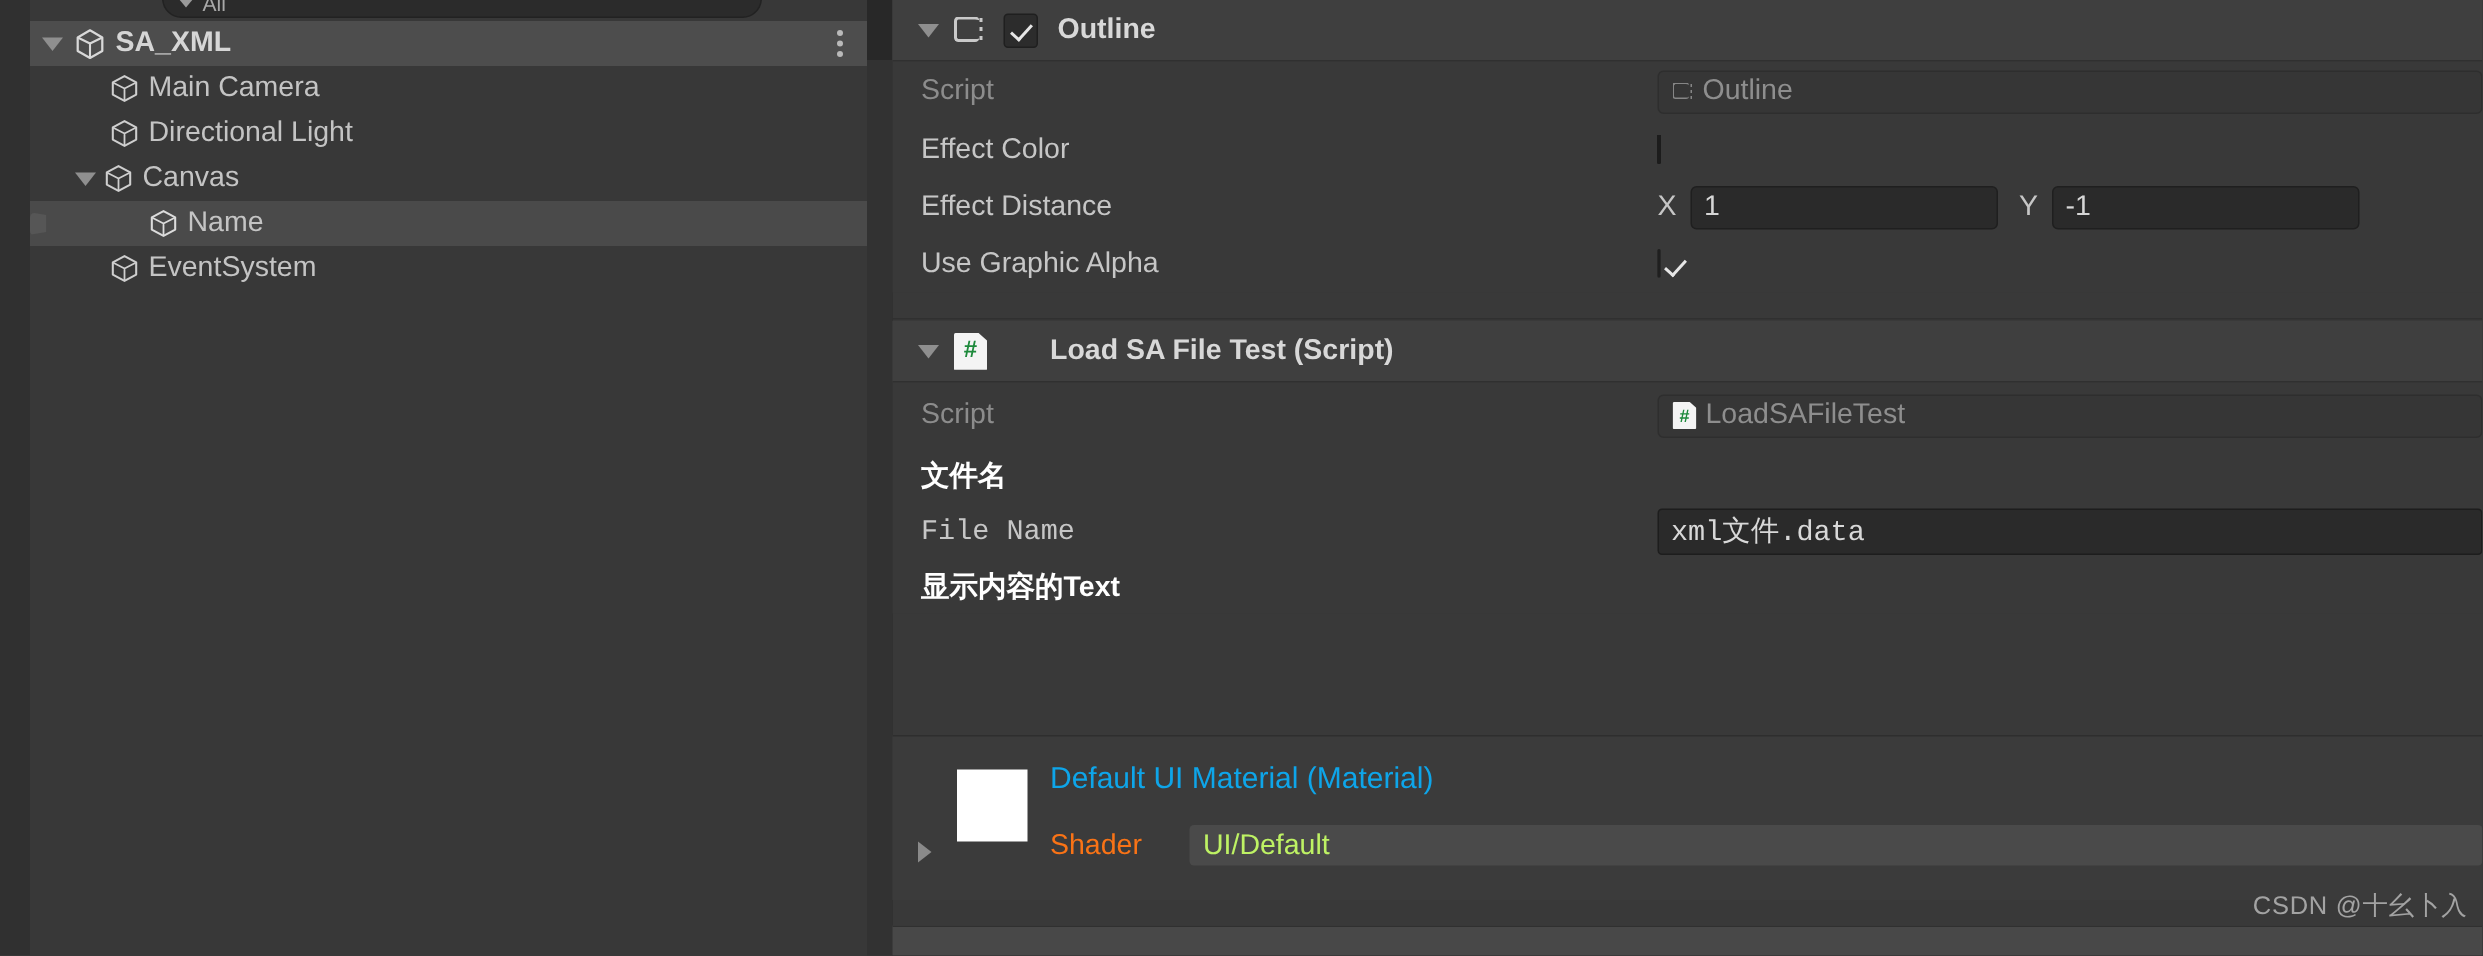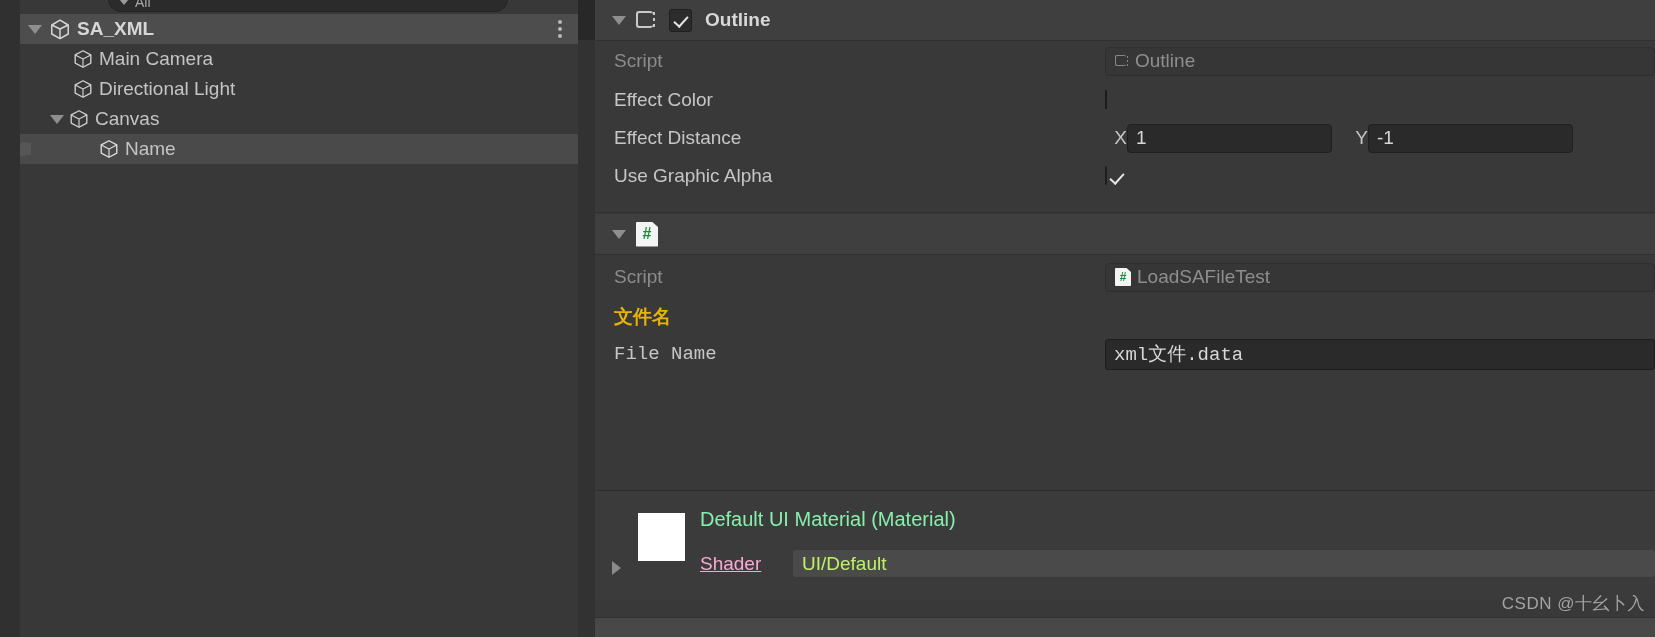--- a/index.html
+++ b/index.html
@@ -261,32 +261,31 @@
   }
   .icon-cs.small span { font-size: 12px; }
 
   .comp-body { position: relative; }
 
   .prow {
     position: relative;
     height: 38px;
     display: flex;
     align-items: center;
-    text-align: right;
   }
 
   .plabel {
     position: absolute;
     left: 19px;
     color: #c6c6c6;
     font-size: 19px;
     white-space: nowrap;
   }
   .plabel.dim { color: #8c8c8c; }
-  .plabel.hdr { font-weight: bold; color: #eab308; }
+  .plabel.hdr { font-weight: bold; color: #ffffff; }
 
   .pfield {
     position: absolute;
     left: 510px;
   }
 
   
   .objfield {
     width: 550px;
     height: 29px;
@@ -408,38 +407,37 @@
   }
   .mat-swatch {
     position: absolute;
     left: 43px; top: 22px;
     width: 47px; height: 48px;
     background: #ffffff;
   }
   .mat-title {
     position: absolute;
     left: 105px; top: 17px;
-    color: #86efac;
+    color: #0ea5e9;
     font-size: 20px;
     white-space: nowrap;
   }
   .mat-foldout {
     position: absolute;
     left: 17px; top: 70px;
     width: 0; height: 0;
     border-top: 7px solid transparent;
     border-bottom: 7px solid transparent;
     border-left: 9px solid #8a8a8a;
   }
   .mat-shader-label {
     position: absolute;
     left: 105px; top: 62px;
-    color: #f9a8d4;
-    font-size: 19px;
-    text-decoration: underline;
+    color: #f97316;
+    font-size: 19px;
   }
   .mat-shader-field {
     position: absolute;
     left: 198px; top: 59px;
     width: 862px;
     height: 27px;
     background: #4a4a4a;
     border-radius: 3px;
     color: #bef264;
     font-size: 19px;
@@ -532,20 +530,27 @@
 
       <div class="h-row selected" style="padding-left:78px;">
         <span class="h-dragmark"></span>
         <svg class="h-icon" width="22" height="22" viewBox="0 0 24 24">
           <path d="M12 3 L20.5 7.6 L20.5 16.4 L12 21 L3.5 16.4 L3.5 7.6 Z" fill="none" stroke="#dcdcdc" stroke-width="1.5" stroke-linejoin="round"></path>
           <path d="M12 12 L20.5 7.6 M12 12 L3.5 7.6 M12 12 L12 21" stroke="#dcdcdc" stroke-width="1.3"></path>
         </svg>
         <span class="h-label">Name</span>
       </div>
 
+      <div class="h-row" style="padding-left:52px;">
+        <svg class="h-icon" width="22" height="22" viewBox="0 0 24 24">
+          <path d="M12 3 L20.5 7.6 L20.5 16.4 L12 21 L3.5 16.4 L3.5 7.6 Z" fill="none" stroke="#cfcfcf" stroke-width="1.5" stroke-linejoin="round"></path>
+          <path d="M12 12 L20.5 7.6 M12 12 L3.5 7.6 M12 12 L12 21" stroke="#cfcfcf" stroke-width="1.3"></path>
+        </svg>
+        <span class="h-label">EventSystem</span>
+      </div>
 
     </div>
   </div>
 
   <div id="inspector">
 
     <div class="insp-leftbar"></div>
     <div class="insp-leftbar-body"></div>
 
     <div class="comp" style="top:0;">
@@ -609,20 +614,21 @@
 
     <div class="hsep" style="top:212px;"></div>
 
     <div class="comp" style="top:214px;">
 
       <div class="comp-header">
         <span class="comp-foldout"></span>
         <span class="icon-cs">
             <span>#</span>
           </span>
+        <span class="comp-title" style="margin-left:32px;">Load SA File Test (Script)</span>
       </div>
 
       <div class="comp-body">
 
         <div class="prow" style="height:44px;">
           <span class="plabel dim">Script</span>
           <span class="pfield">
             <span class="objfield">
               <span class="icon-cs small">
                   <span>#</span>
@@ -636,20 +642,23 @@
           <span class="plabel hdr">文件名</span>
         </div>
 
         <div class="prow" style="height:38px;font-family:Liberation Mono, monospace;">
           <span class="plabel">File Name</span>
           <span class="pfield">
             <span class="textfield">xml文件.data</span>
           </span>
         </div>
 
+        <div class="prow" style="height:36px;">
+          <span class="plabel hdr">显示内容的Text</span>
+        </div>
 
 
       </div>
     </div>
 
     <div class="comp" style="top:490px;">
       <div class="matblock">
         <span class="mat-swatch"></span>
         <span class="mat-title">Default UI Material (Material)</span>
         <span class="mat-foldout"></span>

